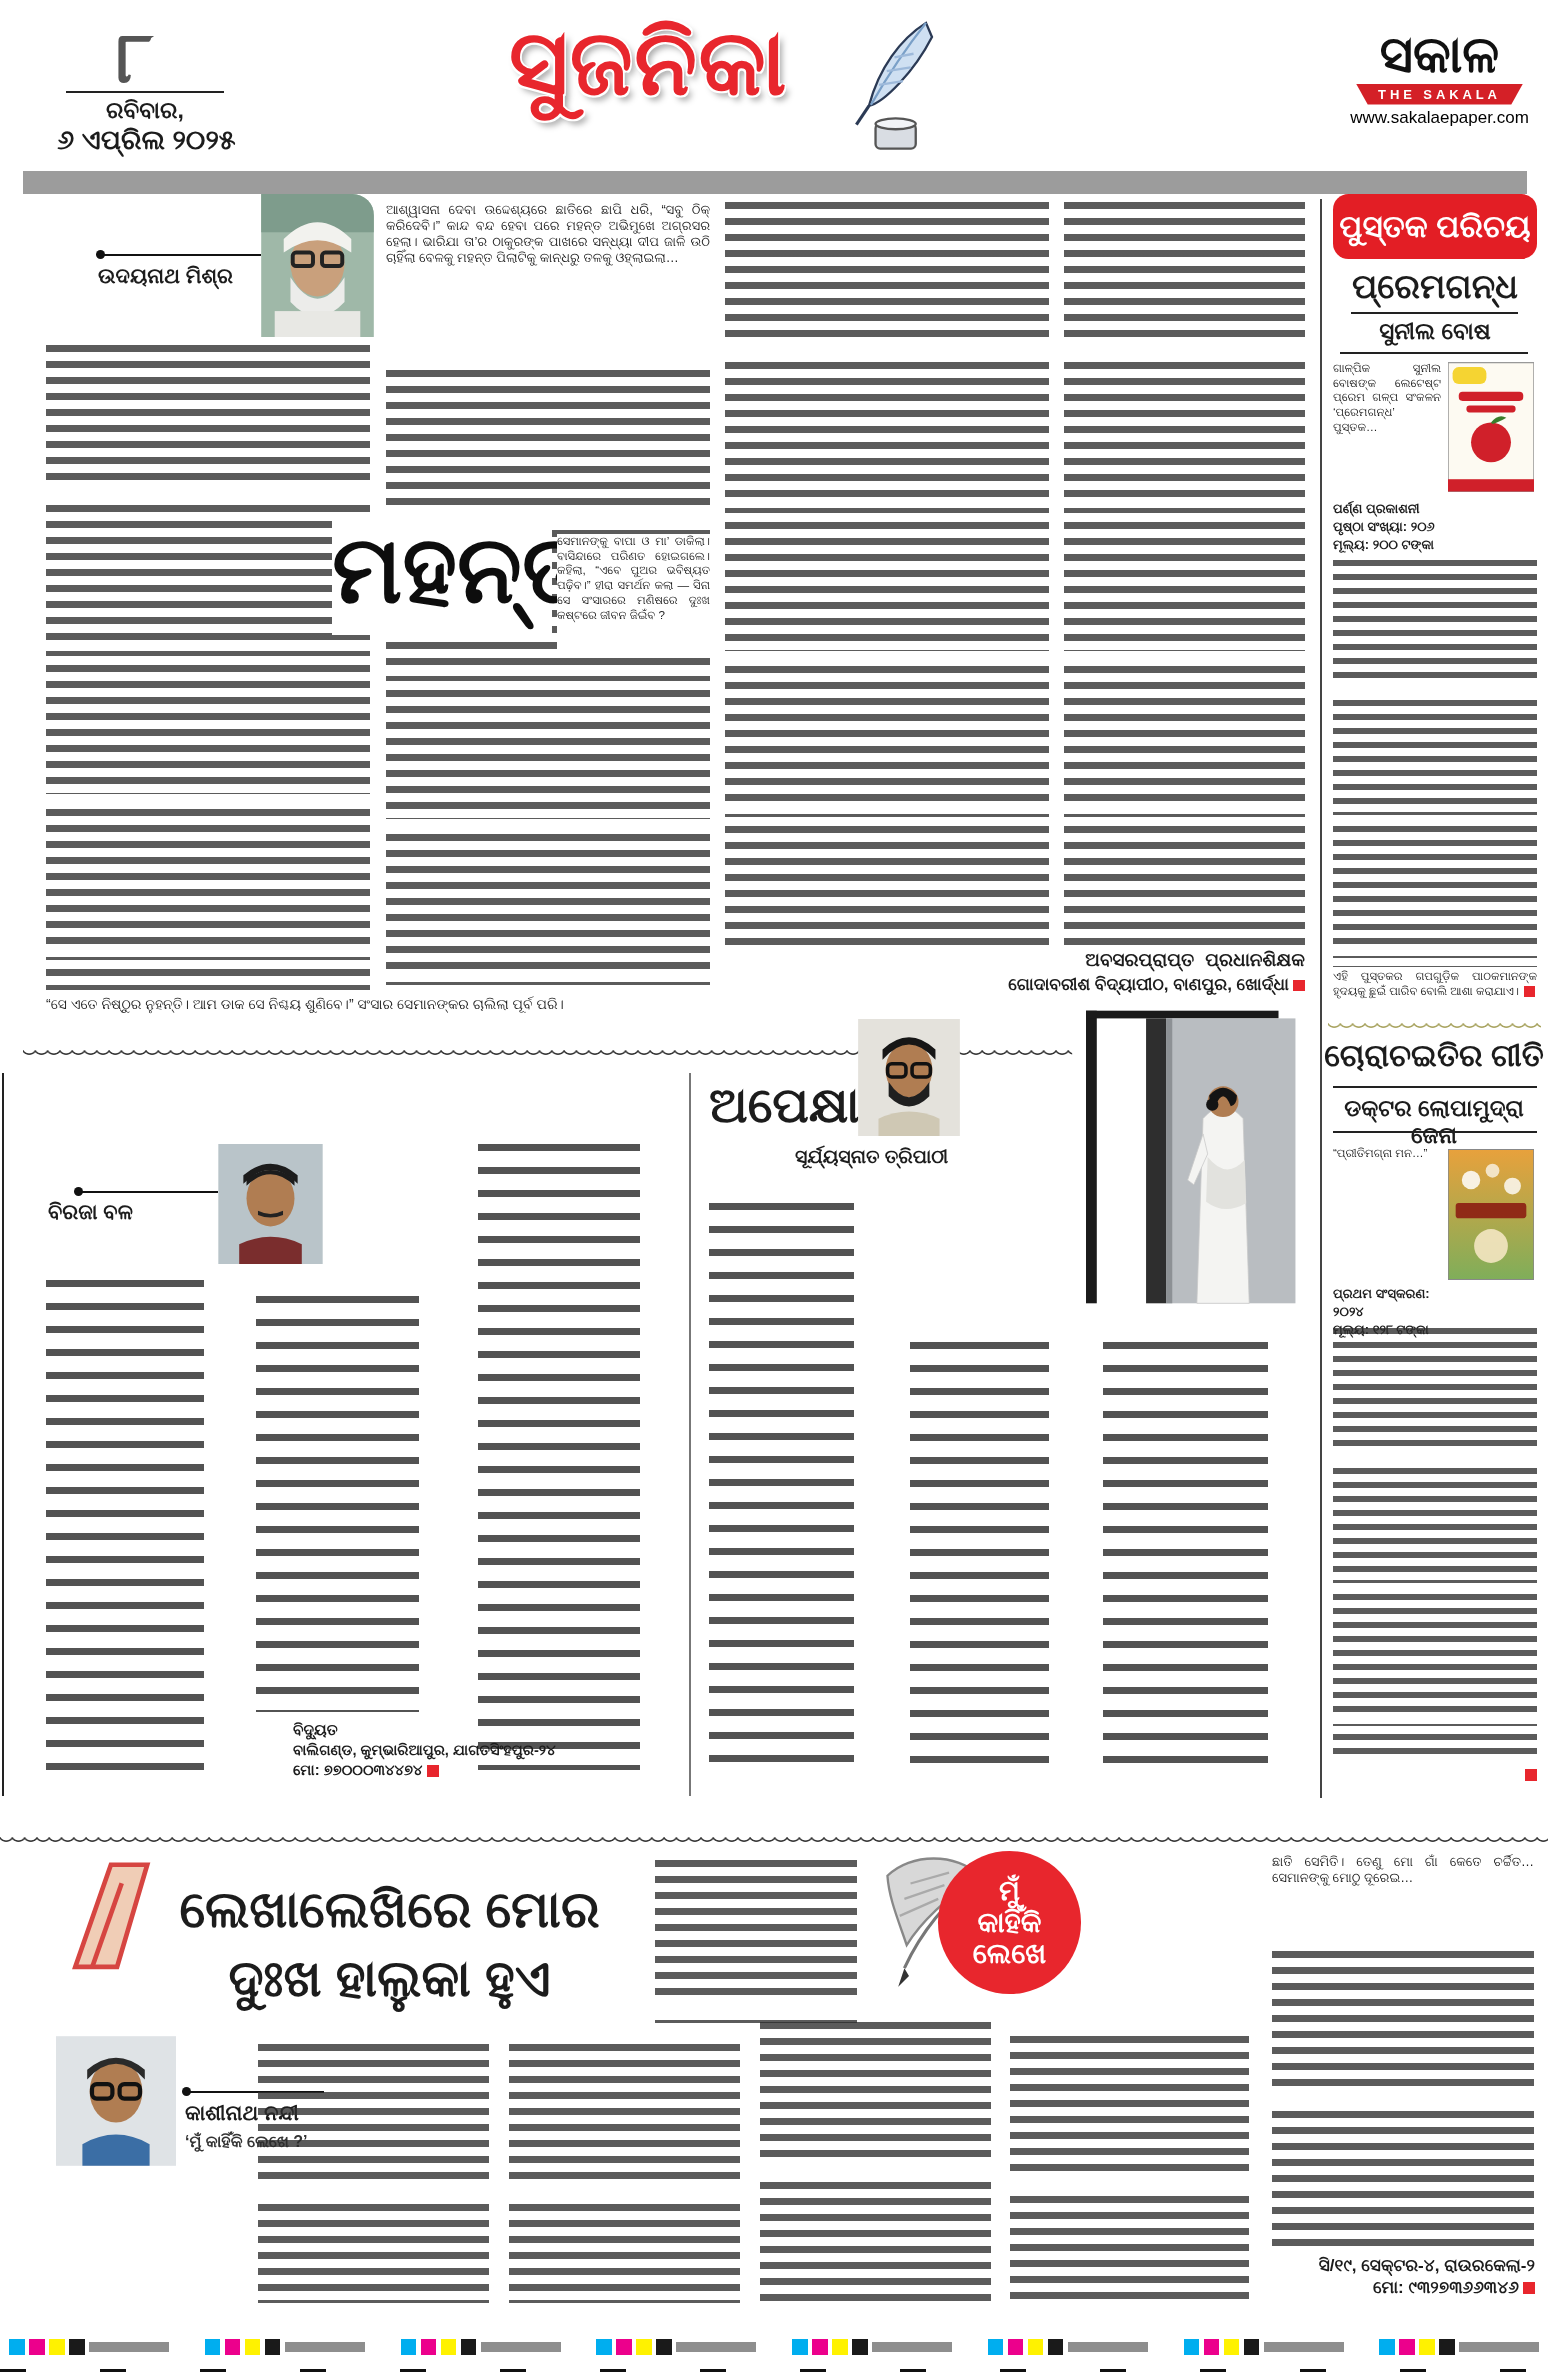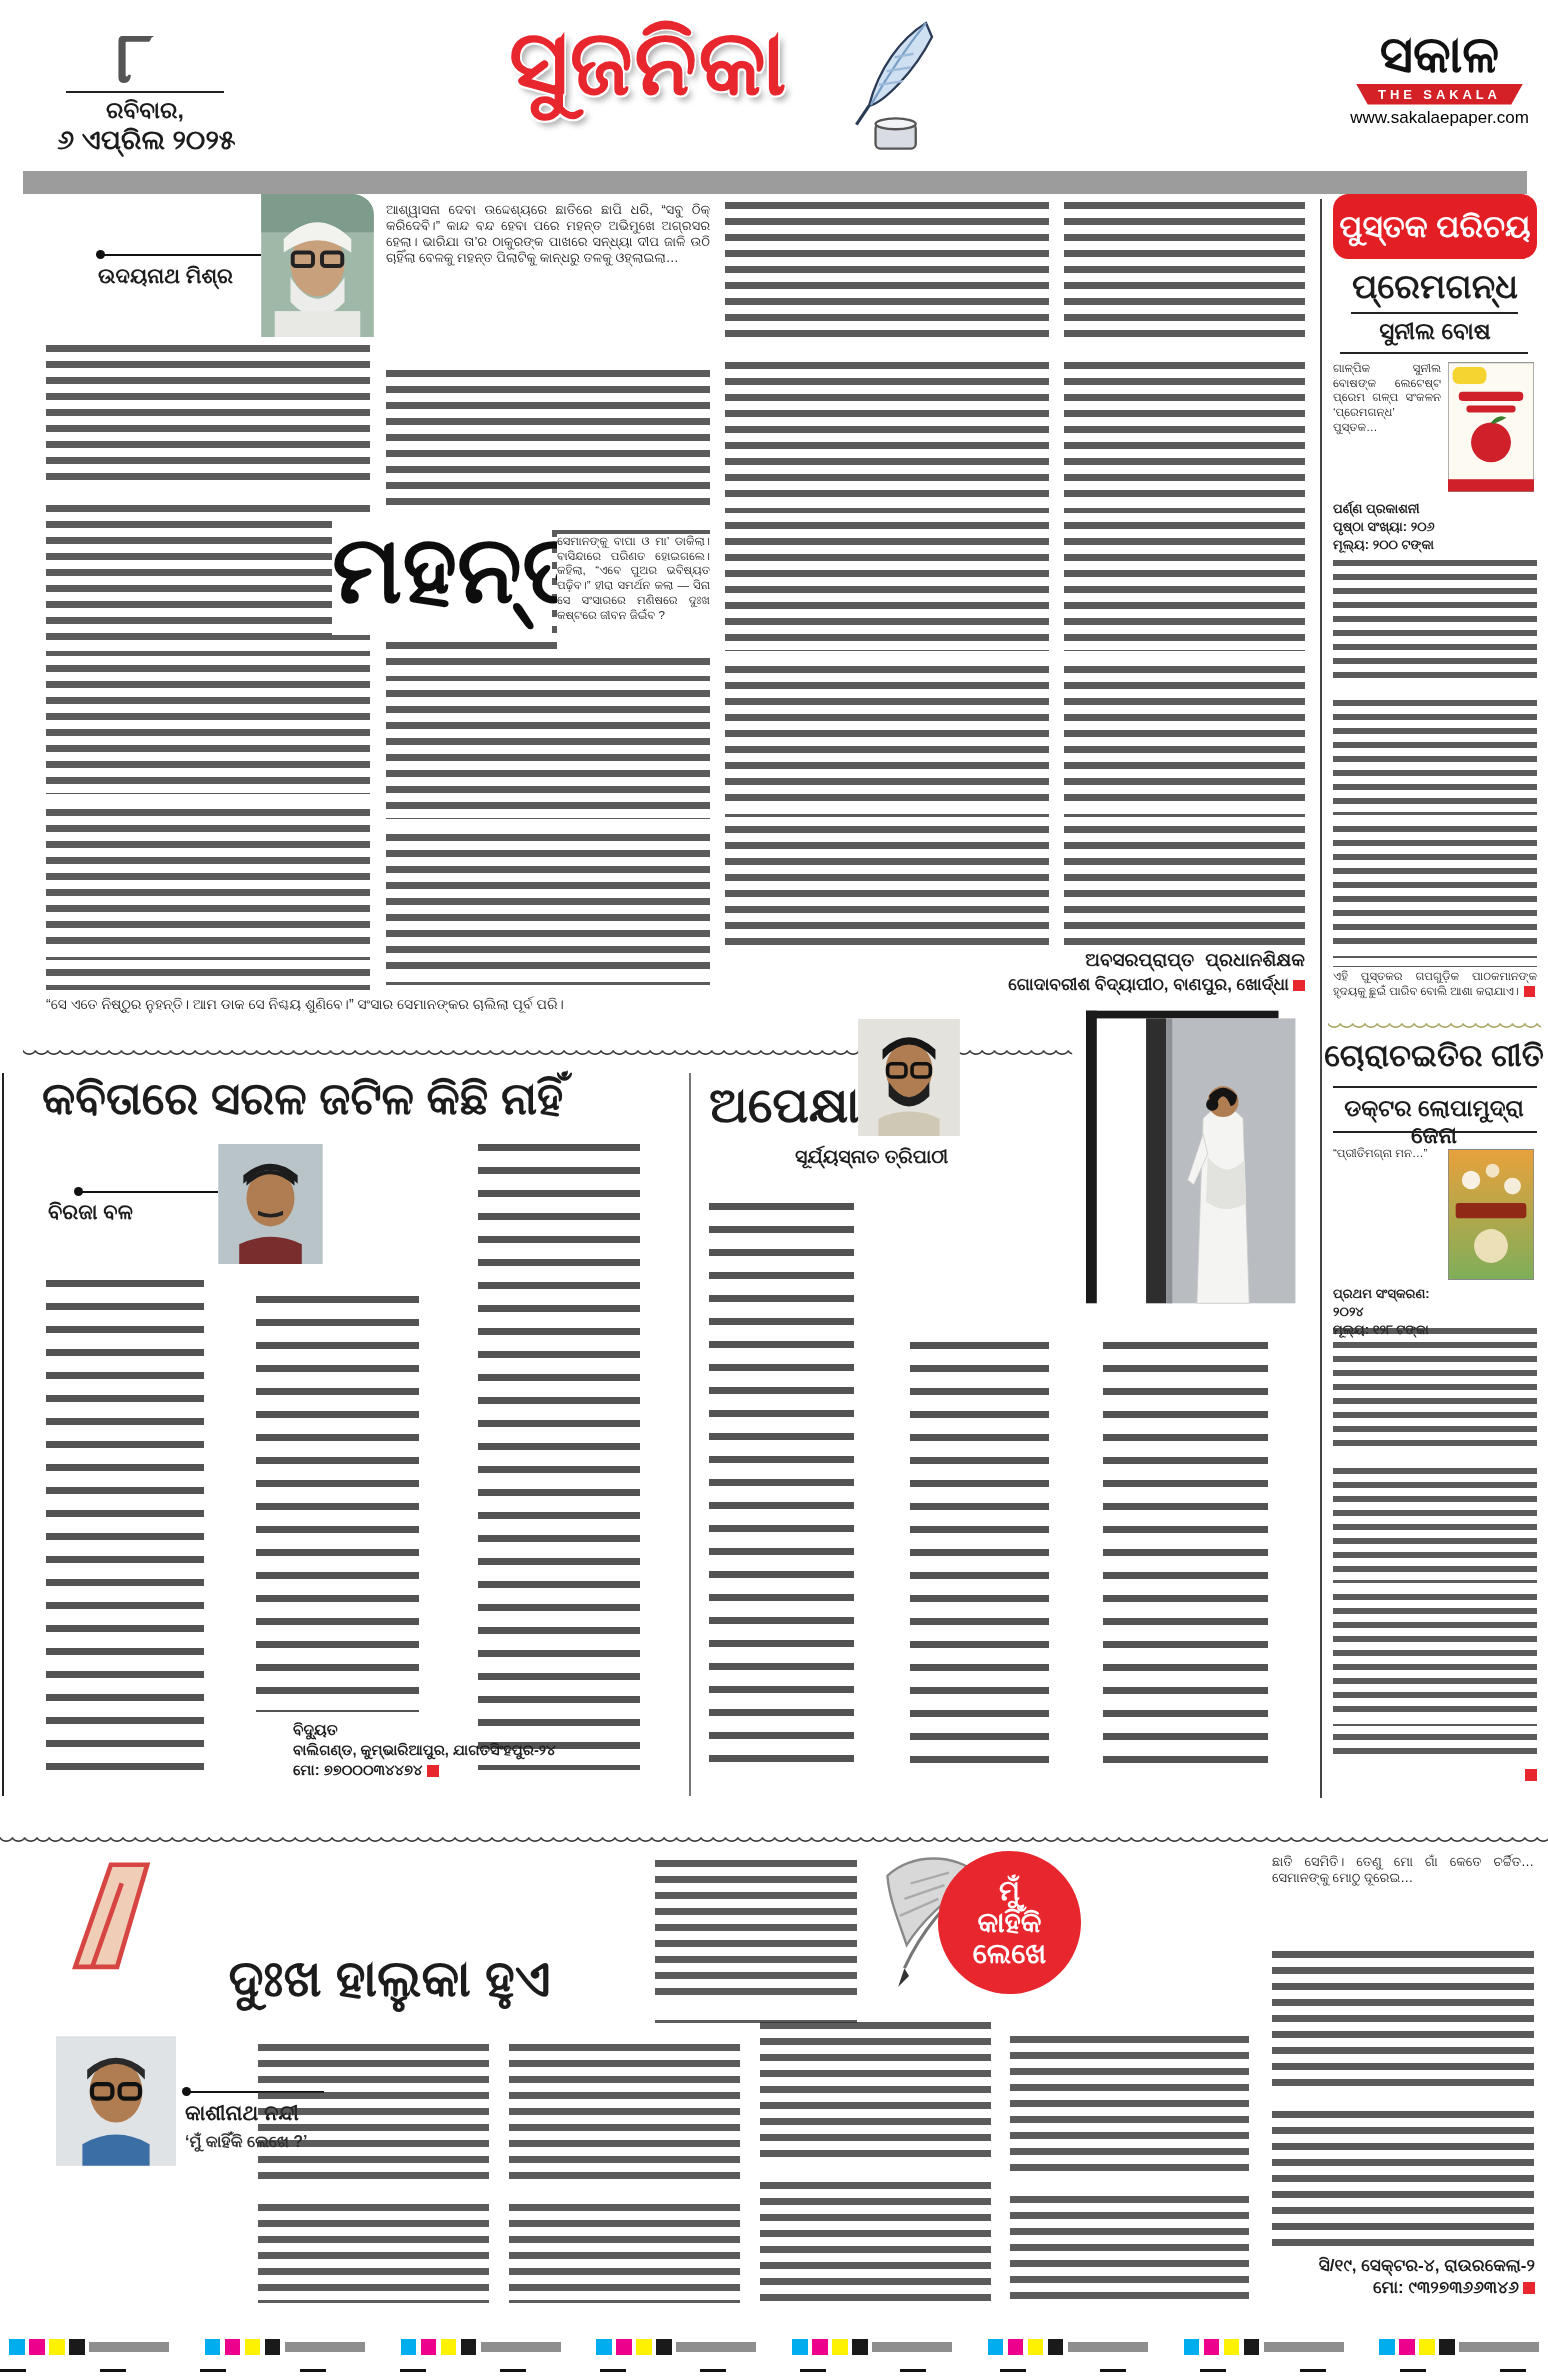--- a/index.html
+++ b/index.html
@@ -165,21 +165,20 @@
     <div class="b" style="font-size:13px;line-height:18px;">ପ୍ରଥମ ସଂସ୍କରଣ: ୨୦୨୪</div>
     <div class="b" style="font-size:13px;line-height:18px;">ମୂଲ୍ୟ: ୧୨୮ ଟଙ୍କା</div>
   </div>
   <div class="abs sim small" style="left:1333px;top:1328px;width:204px;height:432px;"></div>
   <div class="abs" style="left:1333px;top:1767px;width:204px;text-align:right;">
     <span class="endsq"></span>
   </div>
 
   <div class="abs" style="left:1.5px;top:1073px;width:2.3px;height:723px;background:#222;"></div>
 
-  <div class="abs b" style="left:42px;top:1073px;width:571px;font-size:45px;">କବିତାରେ ସରଳ ଜଟିଳ କିଛି ନାହିଁ</div>
 
   <div class="abs" style="left:218px;top:1144px;width:105px;height:120px;overflow:hidden;">
     <svg width="105" height="120" viewBox="0 0 100 115">
       <rect width="100" height="115" fill="#b9c4c9"></rect>
       <ellipse cx="50" cy="52" rx="23" ry="27" fill="#b07d52"></ellipse>
       <path d="M24 38 Q50 12 76 38 L76 30 Q50 8 24 30 Z" fill="#1c1c1c"></path>
       <path d="M27 40 Q50 18 73 40 L73 34 Q50 16 27 34 Z" fill="#1c1c1c"></path>
       <path d="M38 64 Q50 70 62 64 L62 68 Q50 73 38 68 Z" fill="#222"></path>
       <path d="M20 96 Q50 82 80 96 L80 115 L20 115 Z" fill="#7a2d2d"></path>
     </svg>
@@ -238,20 +237,21 @@
   <div class="abs sim poem" style="left:1103px;top:1342px;width:201px;height:429px;"></div>
 
   <div class="abs wave" style="left:0px;top:1837px;width:1548px;"></div>
 
   <div class="abs" style="left:66px;top:1857px;width:89px;height:116px;">
     <svg width="89" height="116" viewBox="0 0 115 150">
       <path d="M12 142 L58 10 L105 10 L66 142 Z" fill="#f0cdb6" stroke="#d64541" stroke-width="6"></path>
       <path d="M34 142 L72 34" stroke="#d64541" stroke-width="6"></path>
     </svg>
   </div>
+  <div class="abs ctr b" style="left:135px;top:1880px;width:509px;font-size:51px;">ଲେଖାଲେଖିରେ ମୋର</div>
   <div class="abs ctr b" style="left:135px;top:1949px;width:509px;font-size:51px;">ଦୁଃଖ ହାଲୁକା ହୁଏ</div>
 
   <div class="abs" style="left:56px;top:2036px;width:120px;height:130px;overflow:hidden;">
     <svg width="120" height="130" viewBox="0 0 100 108">
       <rect width="100" height="108" fill="#dfe3e6"></rect>
       <ellipse cx="50" cy="46" rx="22" ry="26" fill="#b07d52"></ellipse>
       <path d="M26 36 Q50 10 74 36 L74 28 Q50 8 26 28 Z" fill="#2a2a2a"></path>
       <rect x="30" y="40" width="17" height="12" rx="4" fill="none" stroke="#111" stroke-width="3.5"></rect>
       <rect x="53" y="40" width="17" height="12" rx="4" fill="none" stroke="#111" stroke-width="3.5"></rect>
       <path d="M22 90 Q50 74 78 90 L78 108 L22 108 Z" fill="#3b6ea5"></path>

